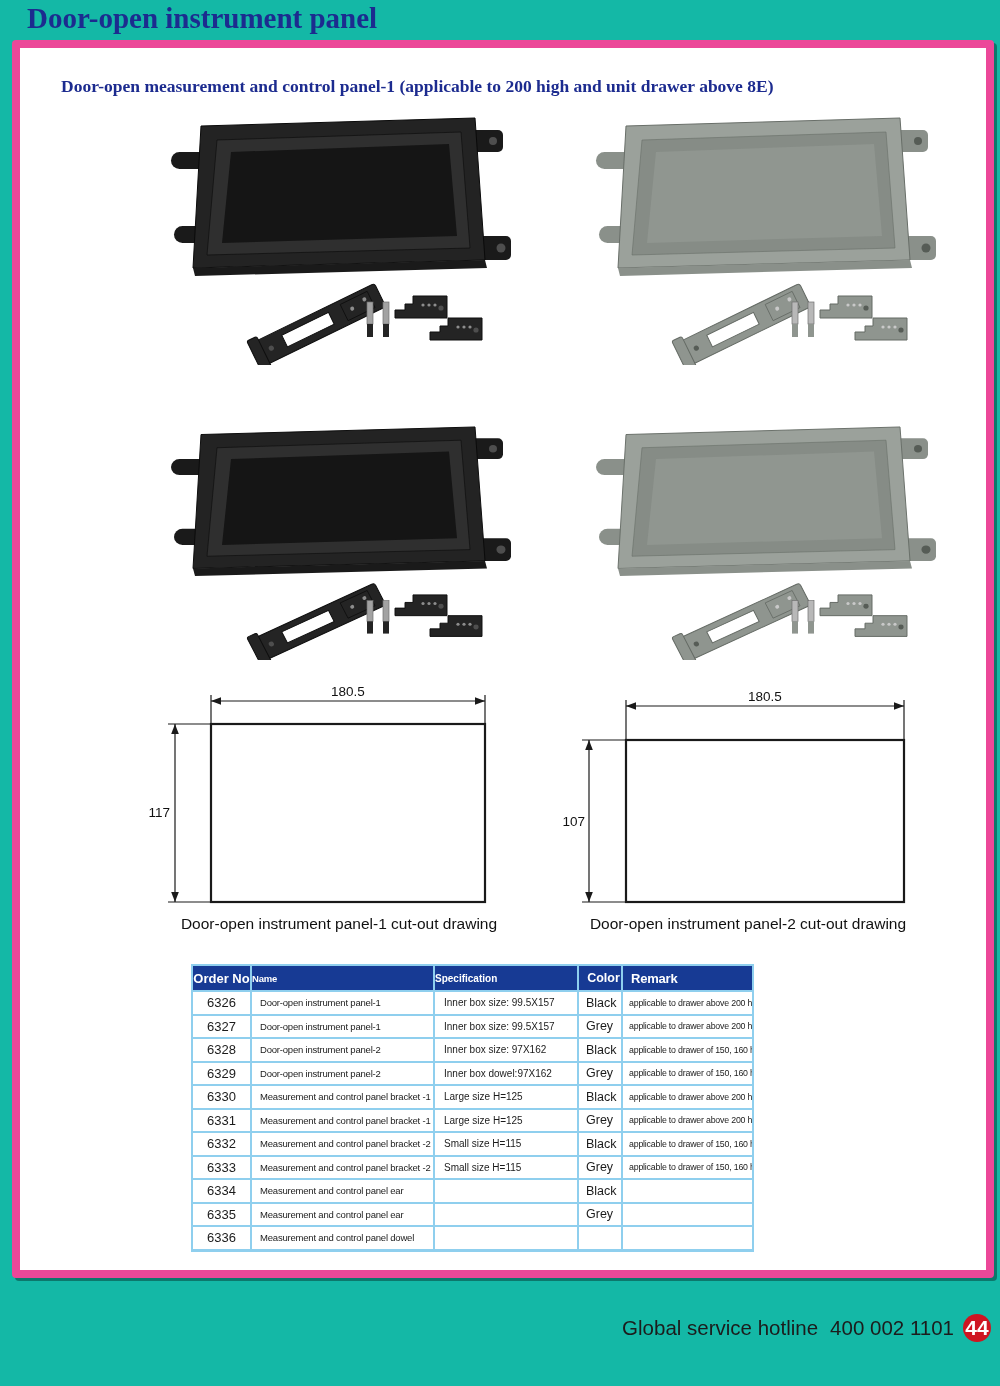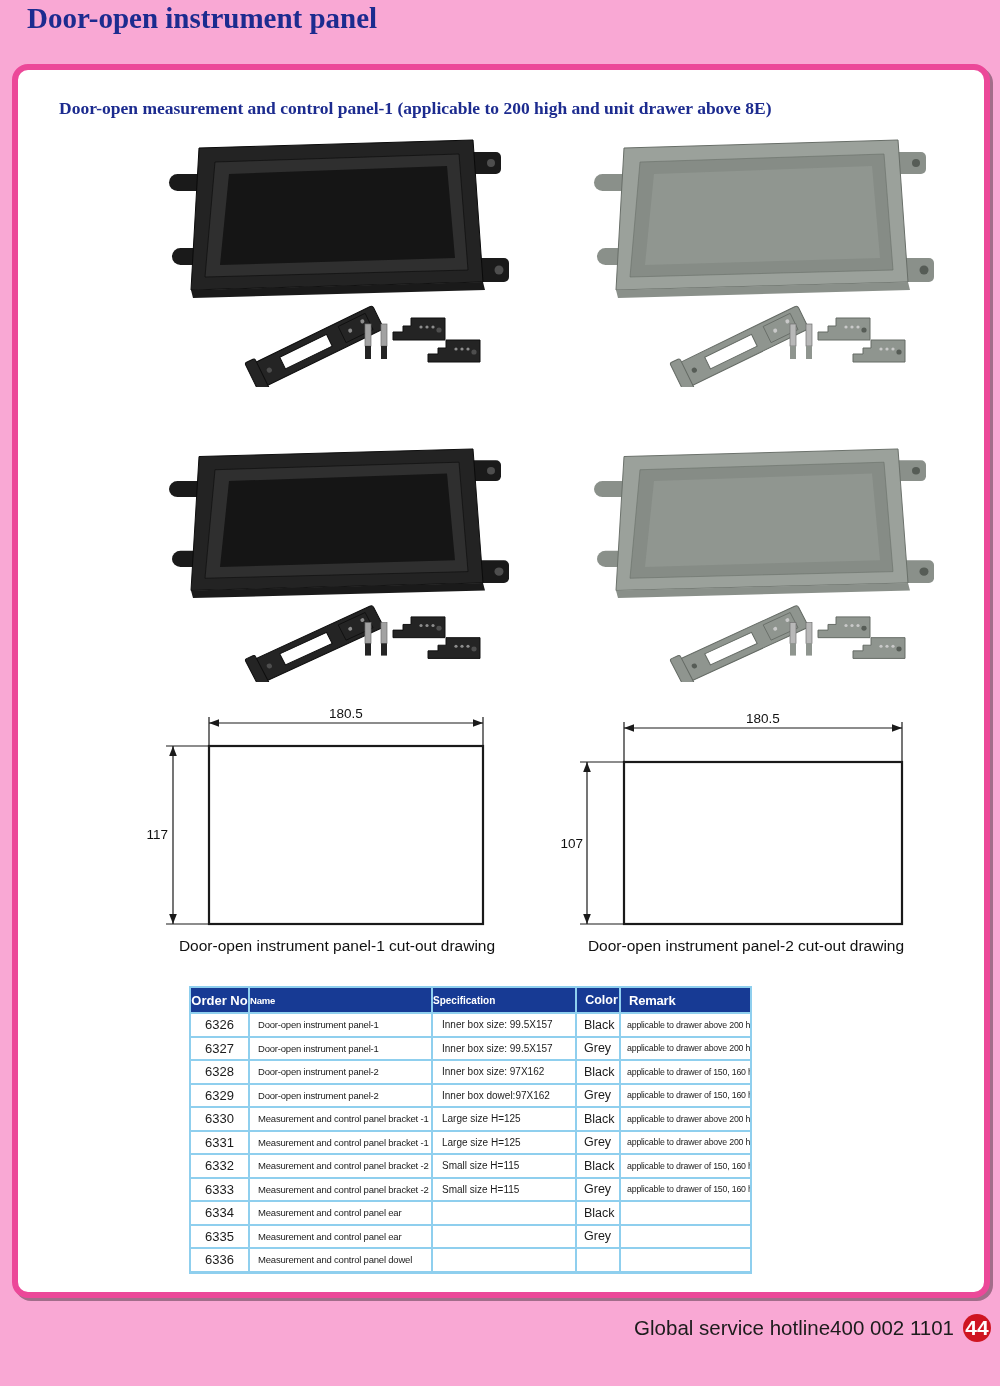--- a/index.html
+++ b/index.html
@@ -1,22 +1,22 @@
 <!DOCTYPE html>
 <html style="--c-heading_navy: #1c2b8f; --c-table_header_bg: #173a94; --c-table_border: #8fcfee; --c-badge_red: #cf1521; --c-footer_text: #1c1c1c; --c-drawing_line: #1a1a1a;"><head>
 <meta charset="utf-8">
 <style>
   html,body{margin:0;padding:0;background:#ffffff;}
-  .page{position:relative;width:1000px;height:1386px;background:#f9a8d4;overflow:hidden;
+  .page{position:relative;width:1000px;height:1386px;background:#14b8a6;overflow:hidden;
         font-family:"Liberation Sans",sans-serif;}
   .page-title{position:absolute;left:27px;top:2px;margin:0;
         font-family:"Liberation Serif",serif;font-weight:bold;font-size:29px;
         color:var(--c-heading_navy,#1c2b8f);letter-spacing:0px;}
-  .content-box{position:absolute;left:12px;top:64px;width:966px;height:1222px;
-        border:6px solid #ec4899;border-radius:16px;background:#fff;
+  .content-box{position:absolute;left:12px;top:40px;width:966px;height:1222px;
+        border:8px solid #ec4899;border-radius:4px;background:#fff;
         box-shadow:3px 3px 0 rgba(0,0,0,0.35);}
   .sec-heading{position:absolute;left:41px;font-family:"Liberation Serif",serif;
         font-weight:bold;font-size:17.5px;color:var(--c-heading_navy,#1c2b8f);}
   .sec-1{top:28px;}
   .sec-2{top:330px;}
   .photo{position:absolute;}
   .ph-1b{left:123px;top:52px;width:400px;height:265px;}
   .ph-1g{left:548px;top:52px;width:400px;height:265px;}
   .ph-2b{left:123px;top:362px;width:400px;height:250px;}
   .ph-2g{left:548px;top:362px;width:400px;height:250px;}
@@ -51,21 +51,21 @@
   .parts-table .c1{text-align:left;padding-left:8px;font-size:9.5px;letter-spacing:-0.2px;}
   .parts-table .c2{text-align:left;padding-left:9px;font-size:10px;}
   .parts-table .c3{text-align:left;padding-left:7px;font-size:12.5px;}
   .parts-table .c4{text-align:left;padding-left:6px;font-size:8.8px;letter-spacing:-0.2px;}
   .parts-table th.c1,.parts-table th.c2{padding-left:0;}
   .parts-table th.c0,.parts-table th.c3{text-align:center;}
   .parts-table th.c4{text-align:left;padding-left:8px;font-size:13px;margin-top:20px;}
   
   .footer{position:absolute;right:9px;top:1314px;display:flex;align-items:center;gap:9px;}
   .footer-text{font-size:20.5px;color:var(--c-footer_text,#1c1c1c);}
-  .footer-text .num{}
+  .footer-text .num{margin-left:12px;}
   .page-badge{width:28px;height:28px;border-radius:50%;
         background:var(--c-badge_red,#cf1521);color:#fff;font-weight:bold;font-size:21px;
         display:flex;align-items:center;justify-content:center;}
   .svgdefs{position:absolute;width:0;height:0;}
 </style>
 </head>
 <body>
 
 <svg class="svgdefs" aria-hidden="true">
   <defs>

